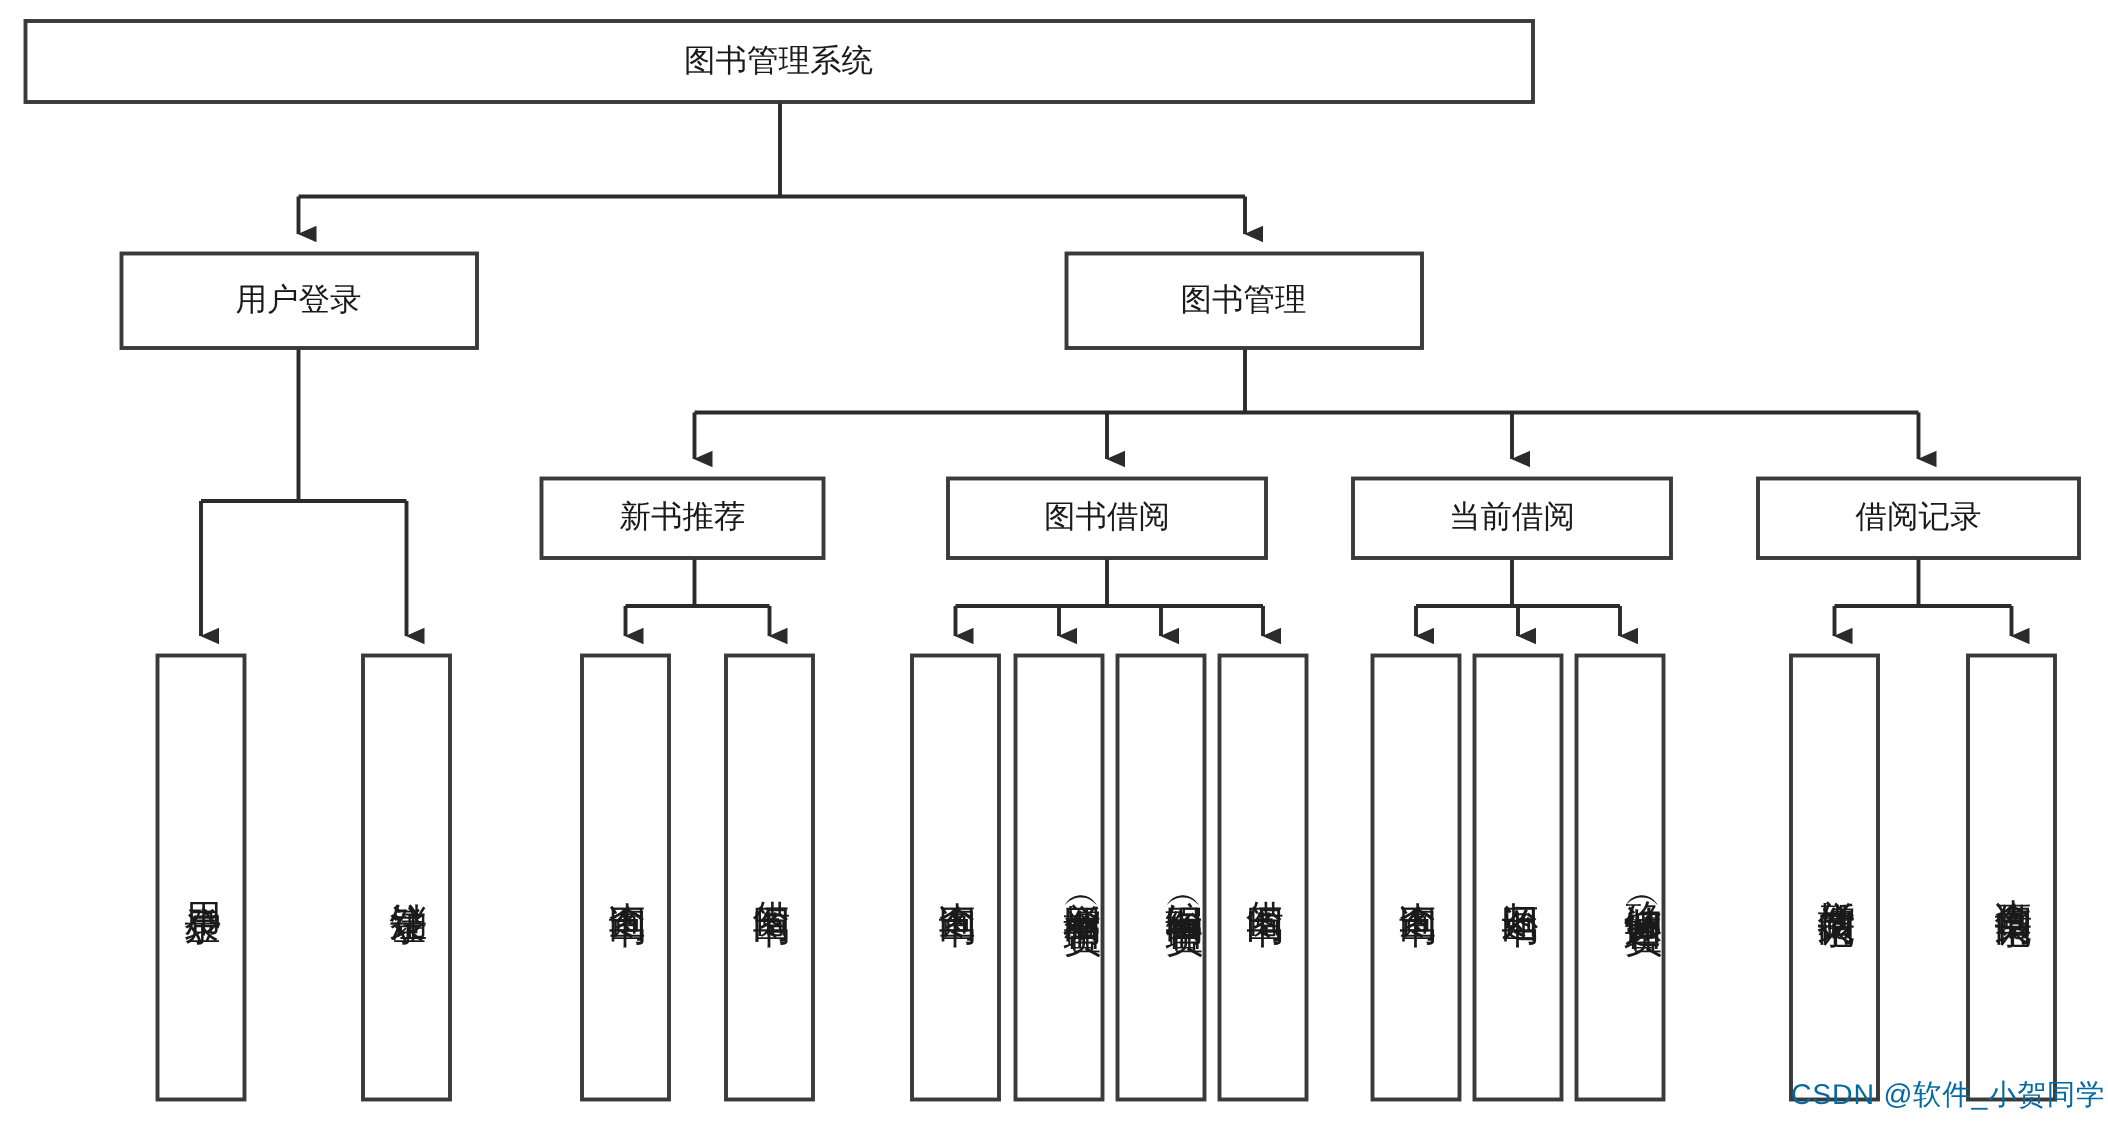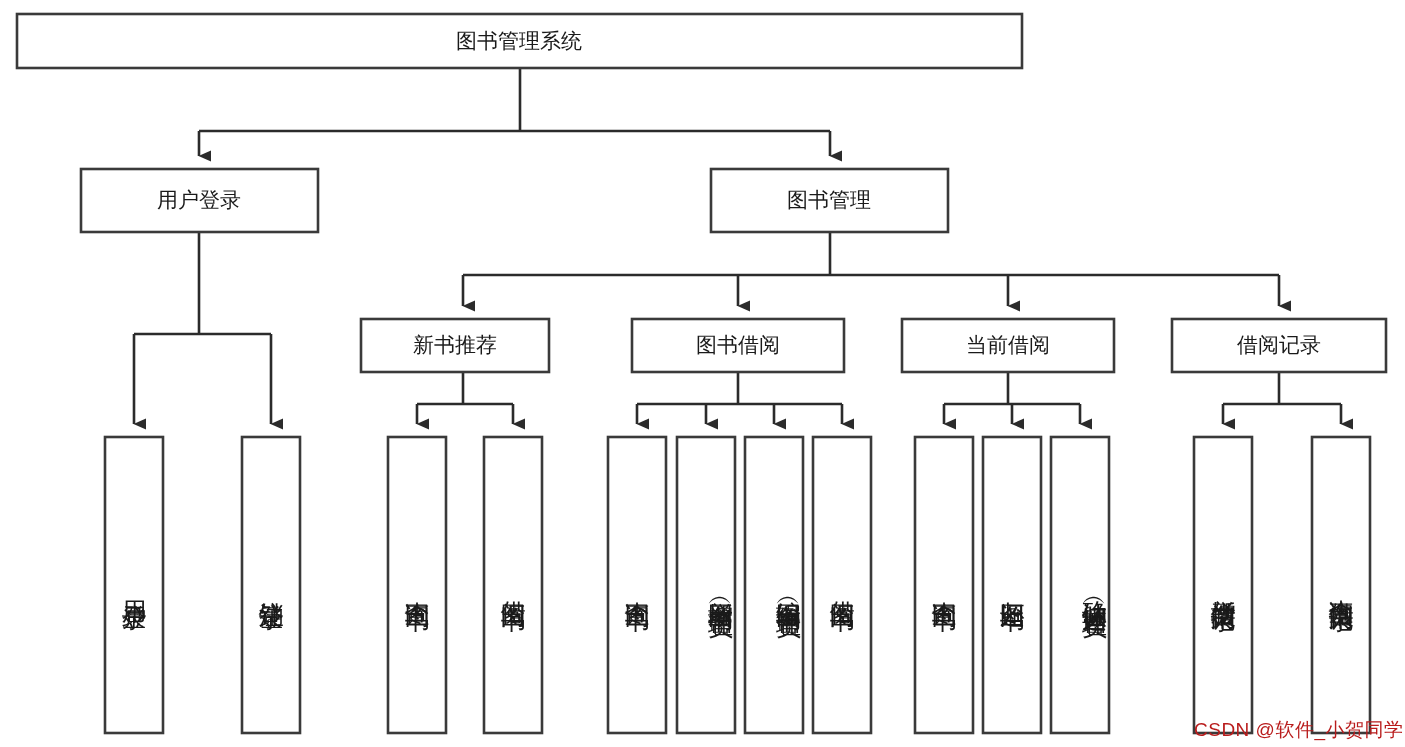--- a/index.html
+++ b/index.html
@@ -61,21 +61,21 @@
     align-items: center;
     justify-content: center;
     white-space: nowrap;
     pointer-events: none;
     user-select: none;
   }
   .watermark {
     position: absolute;
     font-family: "Liberation Sans", "DejaVu Sans", sans-serif;
     font-size: 19px;
-    color: #b91c1c;
+    color: #0369a1;
     white-space: nowrap;
     left: 1194px;
     top: 717px;
     letter-spacing: 0.5px;
   }
 </style>
 </head>
 <body>
 
 <div id="diagram-root">

